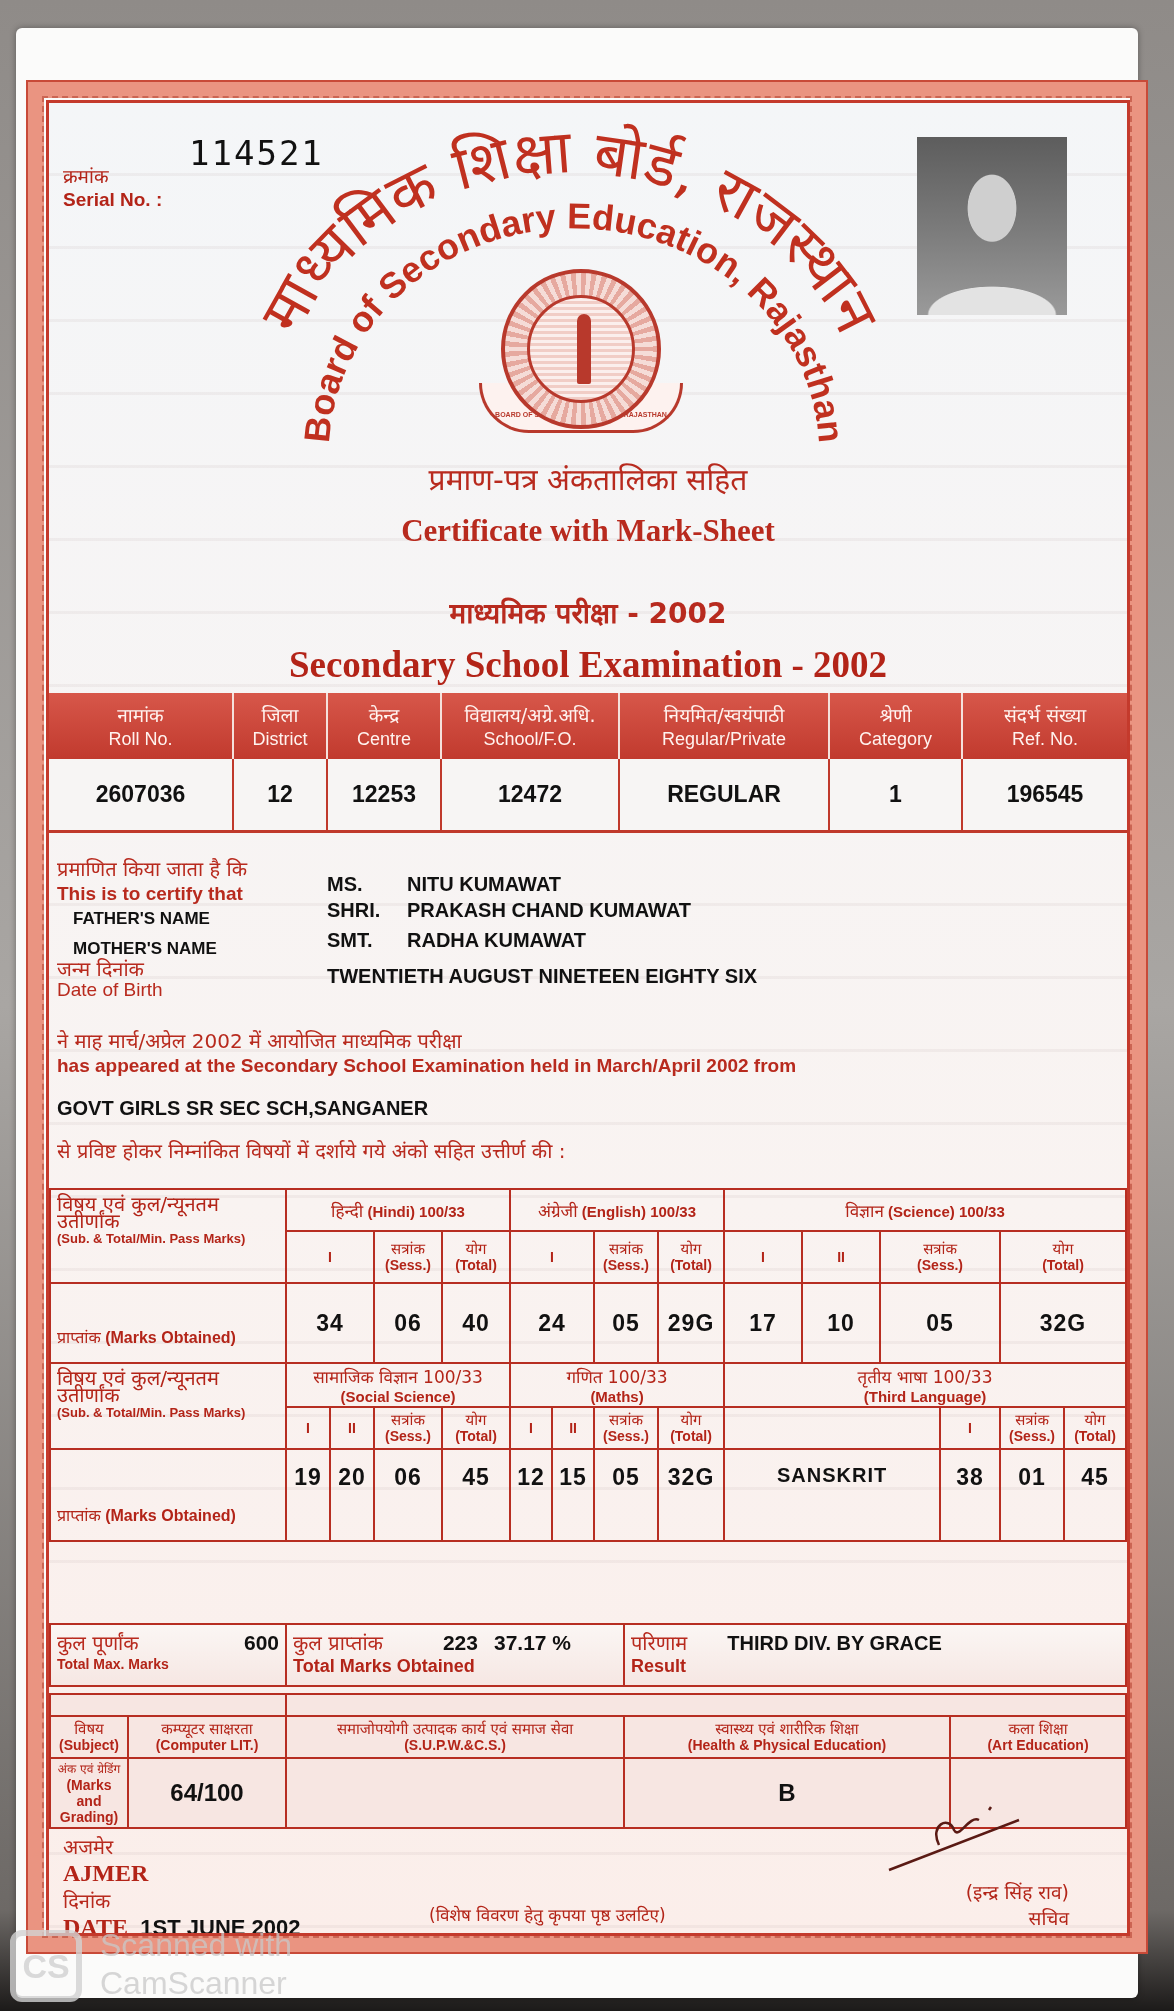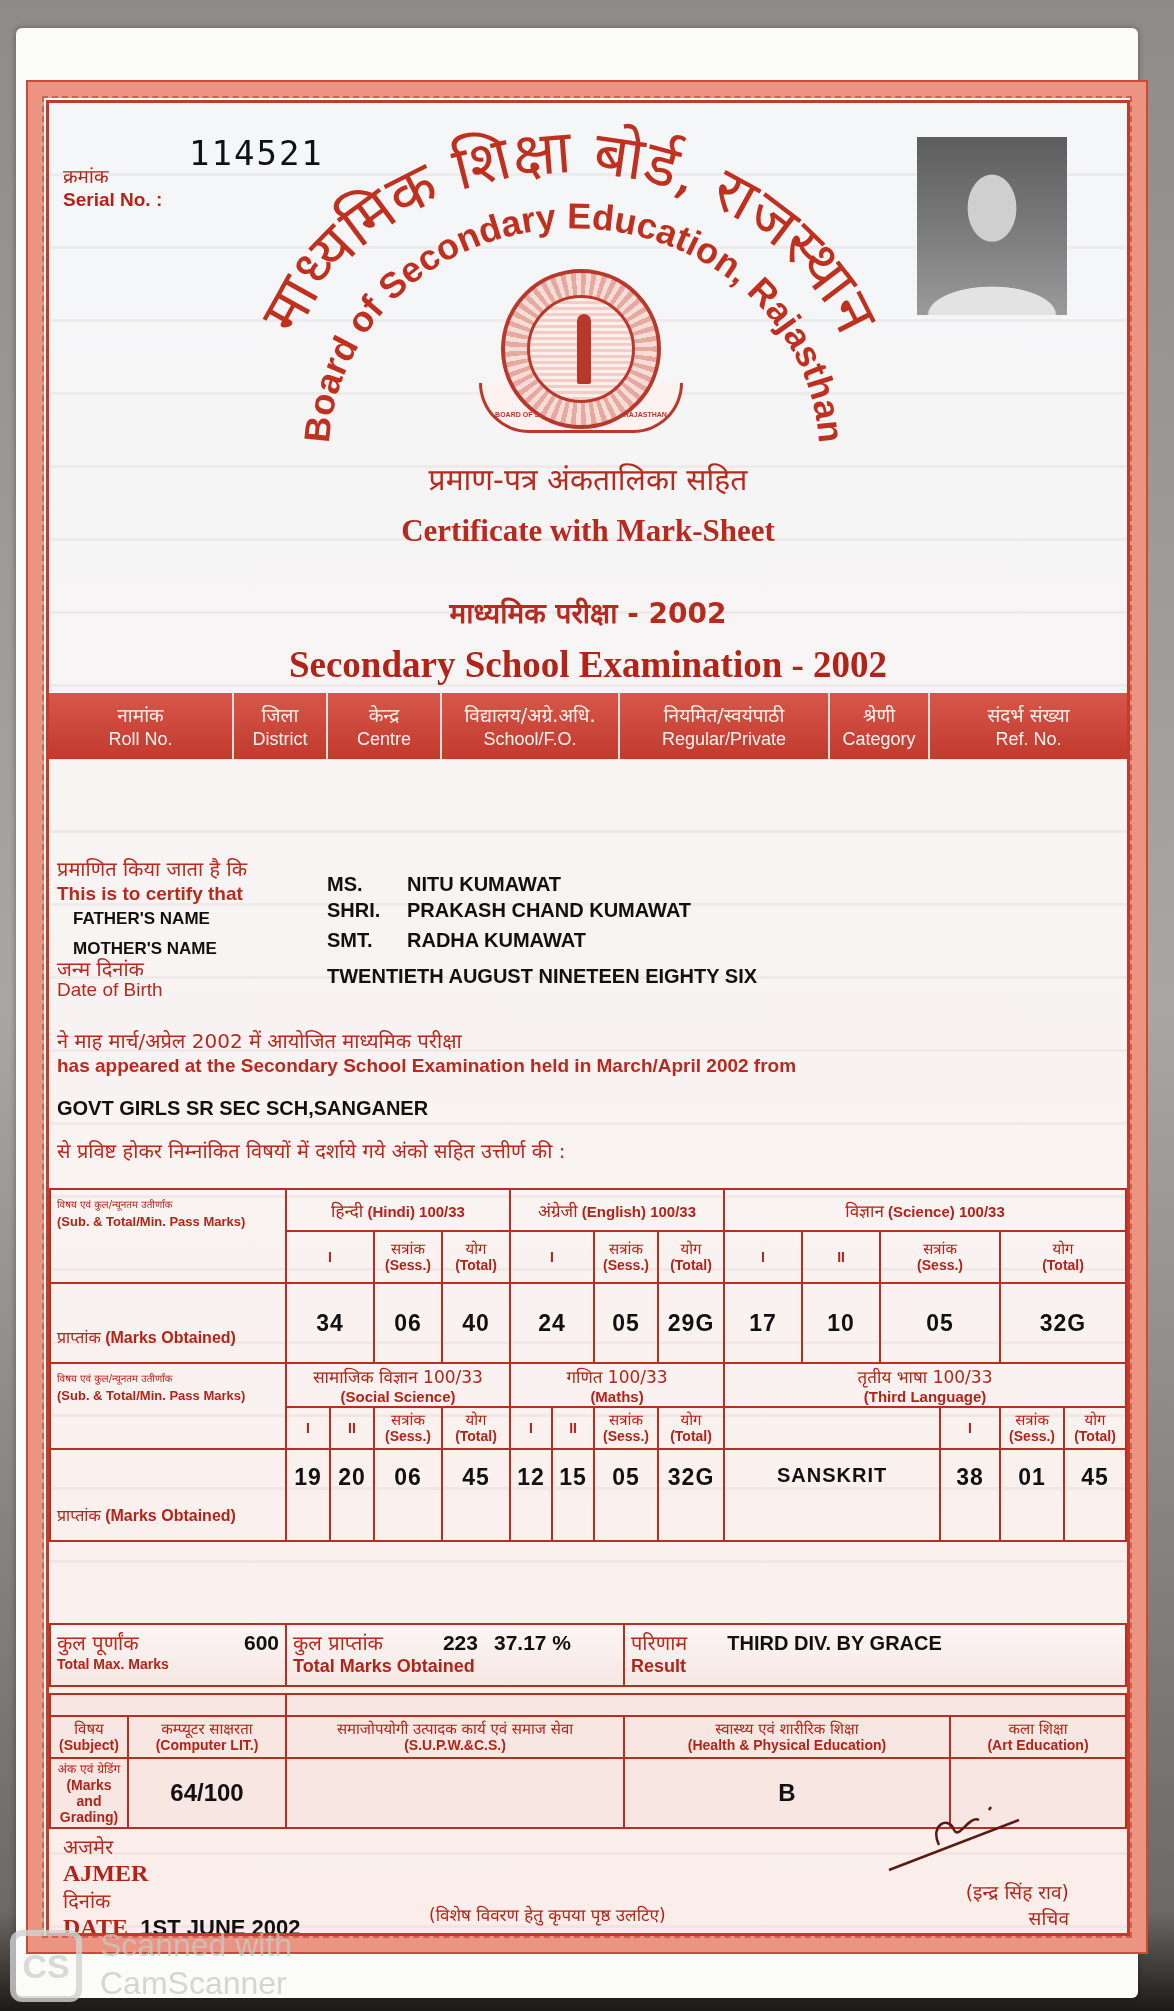--- a/index.html
+++ b/index.html
@@ -113,21 +113,21 @@
   .marks-table {
     position: absolute; left: 0; top: 1085px; width: 1078px;
     table-layout: fixed;
   }
   .marks-table td {
     border: 2px solid #b72e22; text-align: center; vertical-align: middle;
     font-size: 15px; color: #b32418; padding: 1px 2px;
   }
   .marks-table td.num { color: #111; font-size: 23px; font-weight: bold; letter-spacing: 1px; }
   .marks-table .sublabel { text-align: left; font-size: 13px; font-weight: bold; line-height: 17px; padding: 6px; vertical-align: top;}
-  .marks-table .sublabel .hi { font-family: "DejaVu Sans", sans-serif; font-size: 10px; font-weight: normal; display:block; }
+  .marks-table .sublabel .hi { font-family: "DejaVu Sans", sans-serif; font-size: 20px; font-weight: normal; display:block; }
   .marks-table .obtlabel { text-align: left; vertical-align: bottom; padding: 0 6px 14px; font-size: 16px; font-weight: bold; }
   .marks-table .obtlabel .hi { font-family: "DejaVu Sans", sans-serif; font-weight: normal; }
   .marks-table .subj { font-size: 15px; font-weight: bold; margin-top: 26px; }
   .marks-table .subj .hi { font-family: "DejaVu Sans", sans-serif; font-weight: normal; font-size: 17px; }
   .marks-table .col { font-size: 14px; font-weight: bold; line-height: 16px; }
   .marks-table .col .hi { font-family: "DejaVu Sans", sans-serif; font-weight: normal; display:block; font-size: 15px;}
 
   .totals-table, .grade-table { position: absolute; left: 0; width: 1078px; table-layout: fixed; }
   .totals-table { top: 1520px; }
   .totals-table td {
@@ -215,22 +215,31 @@
   <div class="exam-en">Secondary School Examination - 2002</div>
 
   <table class="info-table">
     <tbody>
         <tr>
       <th style="width:184px"><span class="hi">नामांक</span><span>Roll No.</span></th>
       <th style="width:94px"><span class="hi">जिला</span><span>District</span></th>
       <th style="width:114px"><span class="hi">केन्द्र</span><span>Centre</span></th>
       <th style="width:178px"><span class="hi">विद्यालय/अग्रे.अधि.</span><span>School/F.O.</span></th>
       <th style="width:210px"><span class="hi">नियमित/स्वयंपाठी</span><span>Regular/Private</span></th>
-      <th style="width:100px"><span class="hi">श्रेणी</span><span>Category</span></th>
+      <th style="width:133px"><span class="hi">श्रेणी</span><span>Category</span></th>
       <th><span class="hi">संदर्भ संख्या</span><span>Ref. No.</span></th>
+    </tr>
+    <tr>
+      <td>2607036</td>
+      <td>12</td>
+      <td>12253</td>
+      <td>12472</td>
+      <td>REGULAR</td>
+      <td>1</td>
+      <td>196545</td>
     </tr>
   </tbody>
     </table>
 
   <div class="row lbl-hi" style="left:8px;top:752px">प्रमाणित किया जाता है कि</div>
   <div class="row lbl-en" style="left:8px;top:780px">This is to certify that</div>
   <div class="row val" style="left:278px;top:770px">MS.</div>
   <div class="row val" style="left:358px;top:770px">NITU KUMAWAT</div>
 
   <div class="row lbl-k" style="left:24px;top:806px">FATHER'S NAME</div>

